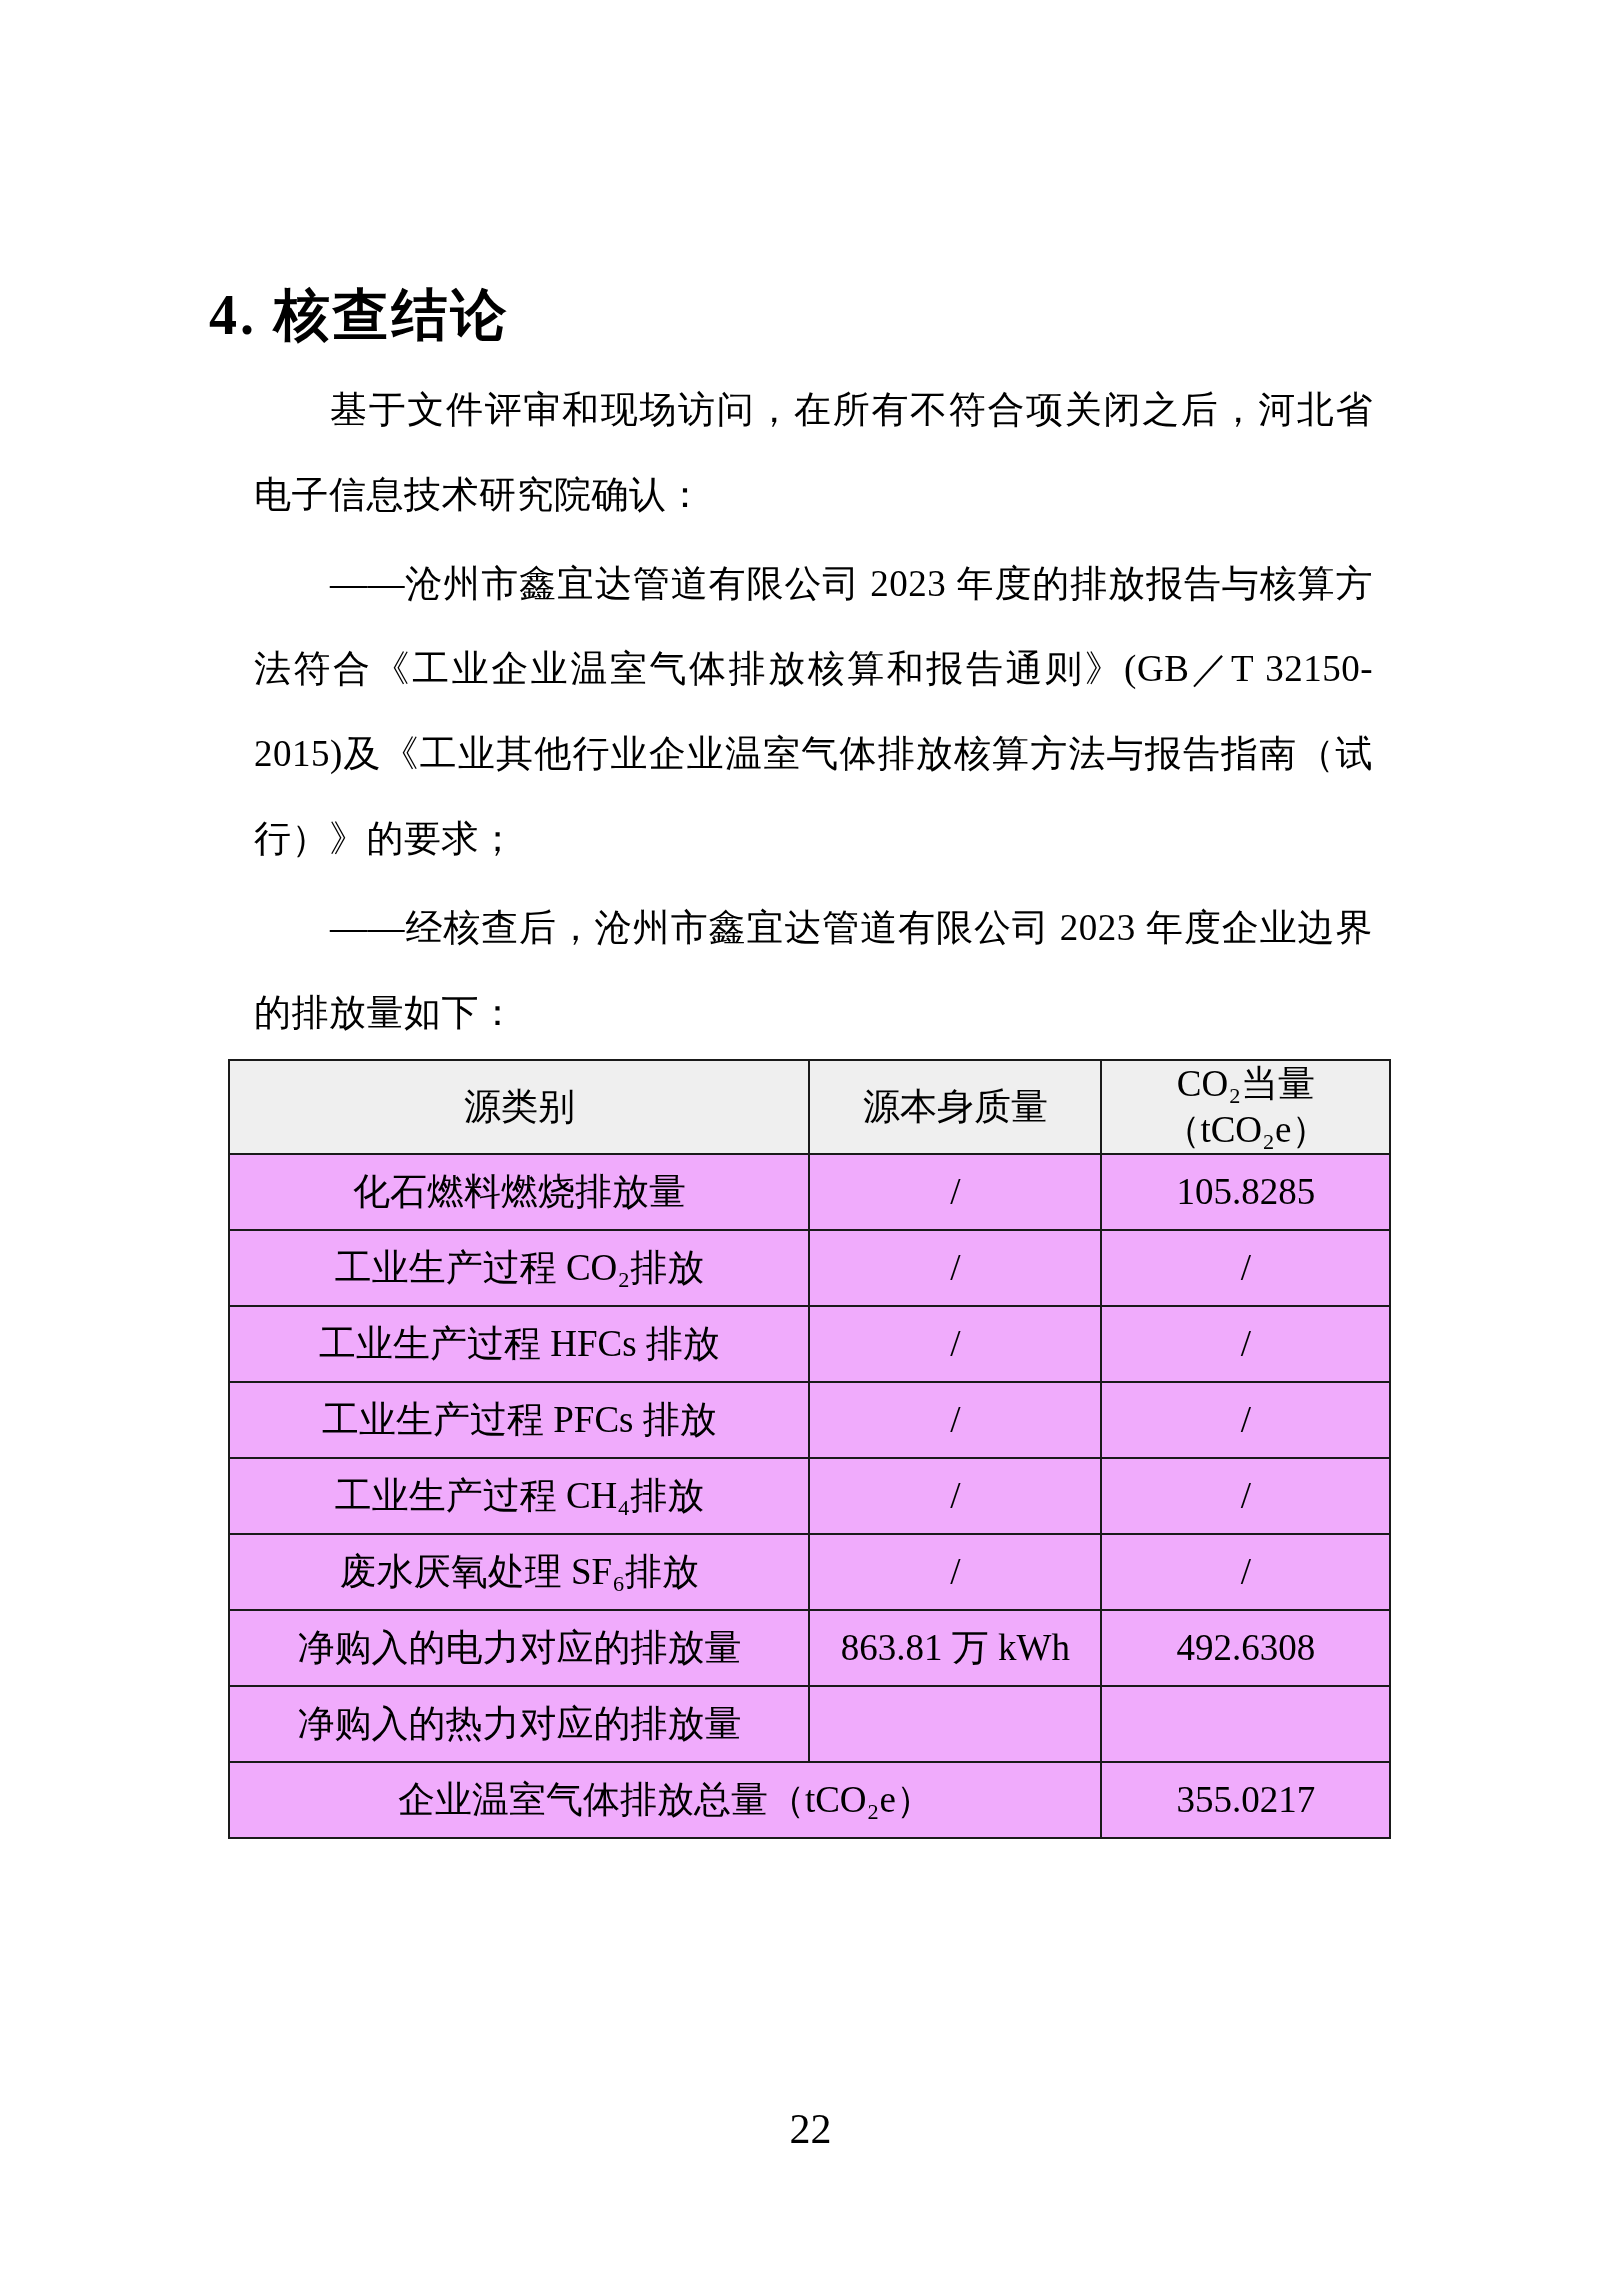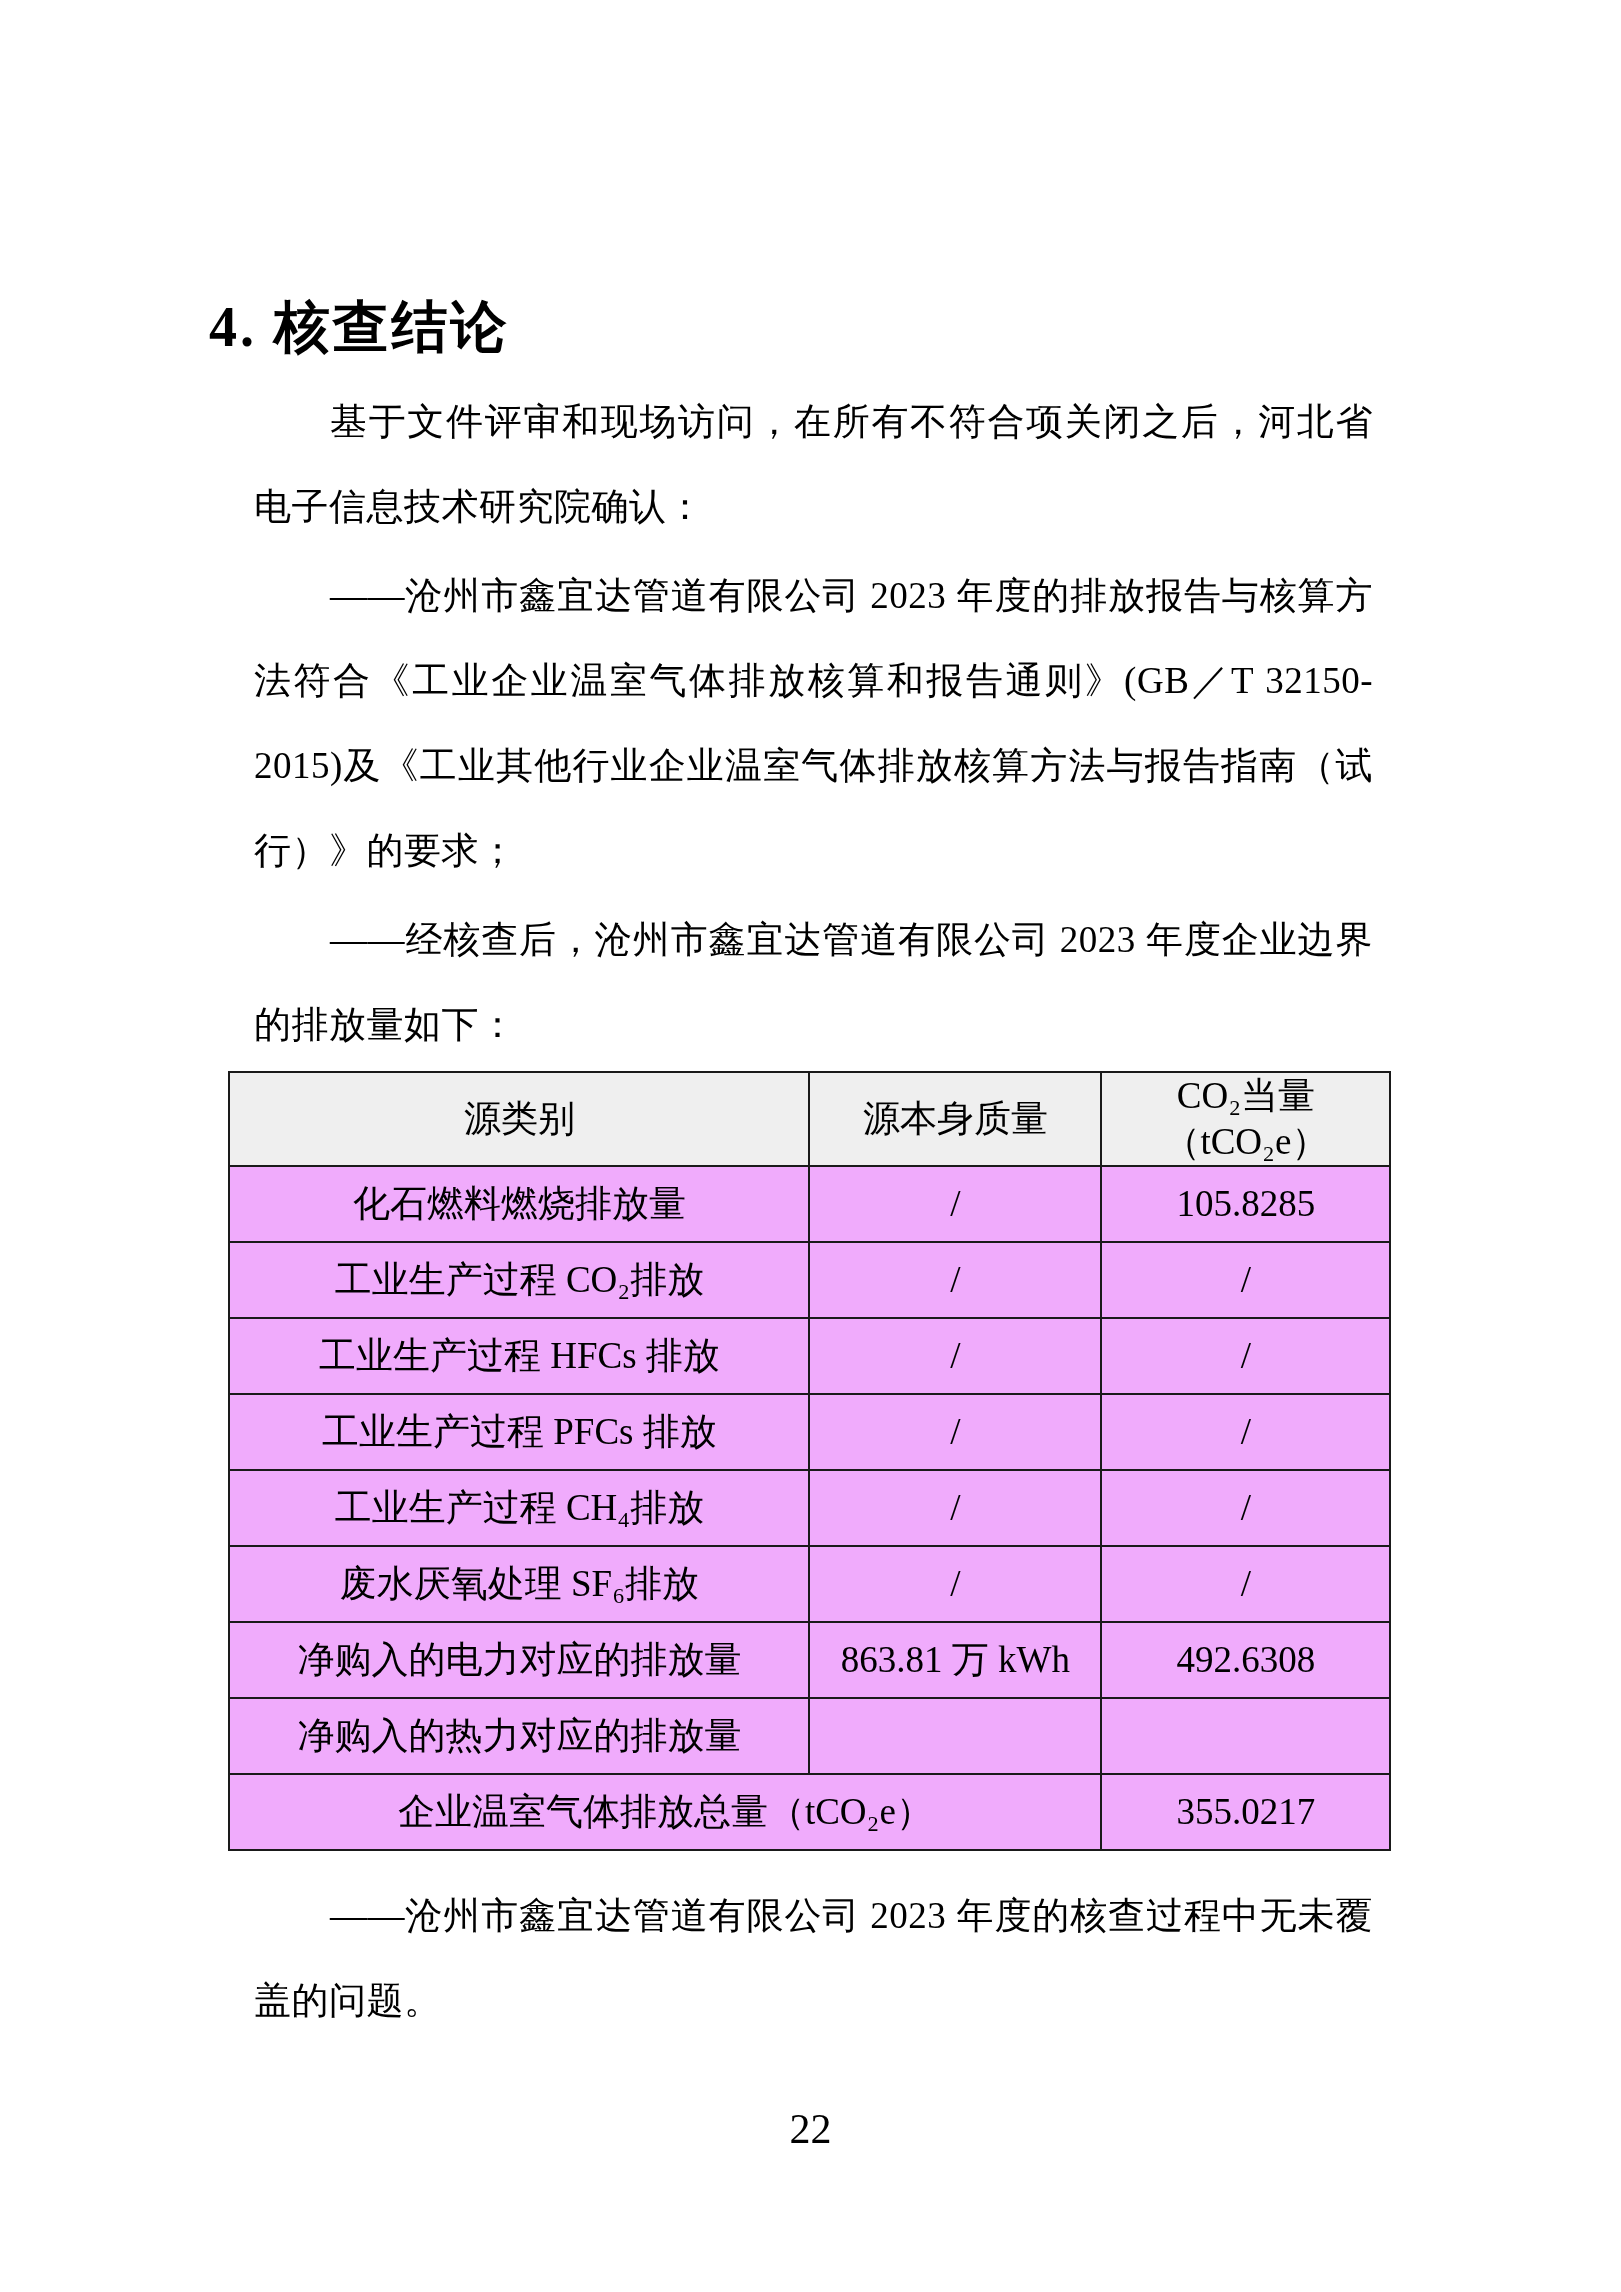--- a/index.html
+++ b/index.html
@@ -15,21 +15,21 @@
   .content{
     position:absolute;
     left:250px;
     top:284px;
     width:1127px;
   }
   .heading{
     font-size:56px;
     font-weight:700;
     line-height:63px;
-    margin:12px 0 0 -41px;
+    margin:0 0 0 -41px;
     letter-spacing:2.9px;
     font-family:Liberation Serif, serif;
   }
   .body-para{
     font-size:37px;
     line-height:85px;
     margin:4px;
     text-align:justify;
     letter-spacing:0.5px;
   }
@@ -142,19 +142,18 @@
           <td></td>
           <td></td>
         </tr>
         <tr>
           <td colspan="2">企业温室气体排放总量（tCO₂e）</td>
           <td>355.0217</td>
         </tr>
       </tbody>
     </table>
 
-    <p class="body-para indent after-table">——沧州市鑫宜达管道有限公司 2023 年度的核查过程中无未覆盖的问题。</p>
 
   </div>
 
   <div class="footer-pagenum">22</div>
 </div>
 
 
 </body></html>

